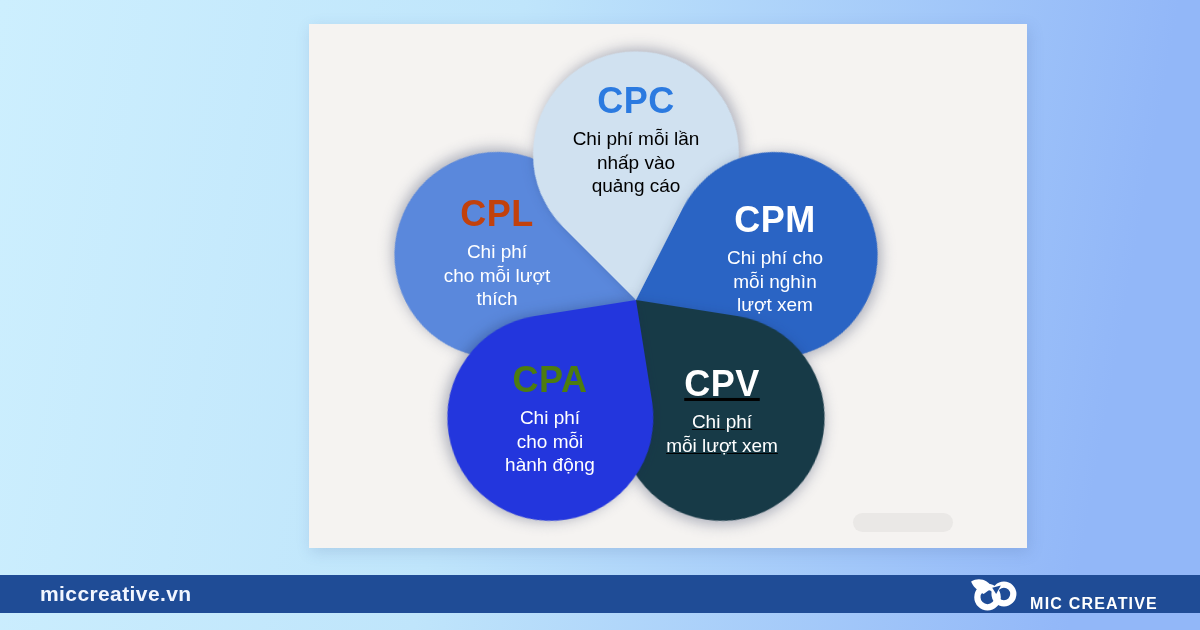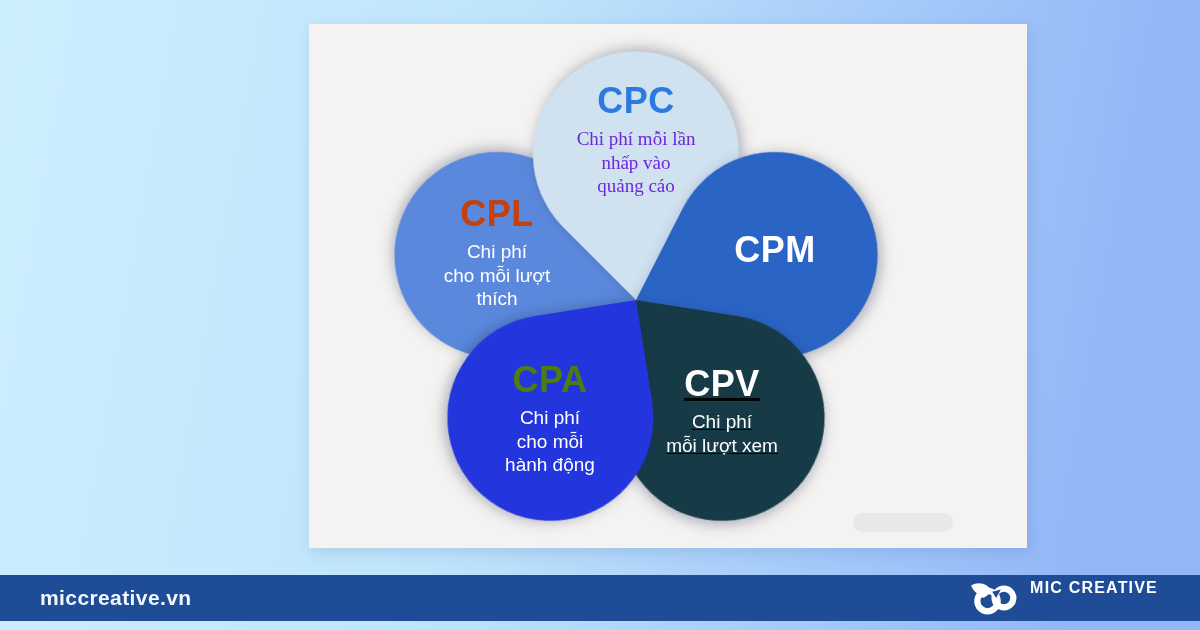--- a/index.html
+++ b/index.html
@@ -33,80 +33,83 @@
   .shape-cpa { transform: rotate(81deg);   z-index: 5; }
 
   
   .petal-text {
     position: absolute; z-index: 10;
     transform: translate(-50%, -50%);
     text-align: center; width: 190px;
   }
   .text-cpc { left: 327px; top: 115px; }
   .text-cpl { left: 188px; top: 228px; }
-  .text-cpm { left: 466px; top: 228px; }
+  .text-cpm { left: 466px; top: 234px; }
   .text-cpa { left: 241px; top: 394px; }
   .text-cpv { left: 413px; top: 386px; text-decoration: underline; }
   .petal-title {
     font-size: 36px; font-weight: 700; letter-spacing: 0.5px;
     margin-bottom: 5px;
   }
   .petal-desc {
     font-size: 19px; font-weight: 500; line-height: 1.24;
     white-space: pre-line;
   }
   .watermark {
     position: absolute; left: 544px; top: 489px;
     width: 100px; height: 19px; border-radius: 10px;
     background: #eae8e6;
   }
   
   .footer {
-    position: absolute; left: 0; top: 575px; width: 1200px; height: 46px;
+    position: absolute; left: 0; top: 575px; width: 1200px; height: 38px;
     background: #1f4c96;
     display: flex; align-items: center; justify-content: space-between;
     padding: 0 42px 0 40px;
     z-index: 20;
   }
   .site-text {
     color: #f2f6ff; font-size: 21px; font-weight: 600; letter-spacing: 0.4px;
   }
-  .brand { display: flex; align-items: flex-start; gap: 12px; }
+  .brand { display: flex; align-items: flex-end; gap: 12px; }
   .brand-name {
     color: #ffffff; font-size: 16px; font-weight: 700; letter-spacing: 1.2px;
   }
   .logo-svg { display: block; }
 </style>
 </head>
 <body>
 
 <div class="bg" style="background: linear-gradient(100deg, rgb(205, 239, 254) 0%, rgb(191, 229, 251) 40%, rgb(146, 183, 248) 90%);"></div>
 
 <div class="card" style="background: rgb(245, 243, 241);">
 
   <div class="petal-shape shape-cpl" style="background: rgb(90, 136, 220);"></div>
   <div class="petal-shape shape-cpc" style="background: rgb(208, 225, 240);"></div>
   <div class="petal-shape shape-cpm" style="background: rgb(42, 100, 196);"></div>
   <div class="petal-shape shape-cpv" style="background: rgb(23, 58, 71);"></div>
   <div class="petal-shape shape-cpa" style="background: rgb(35, 54, 221);"></div>
 
   <div class="petal-text text-cpc">
     <div class="petal-title" style="color: rgb(43, 122, 224);">CPC</div>
-    <div class="petal-desc" style="color: #6d28d9; font-family: Liberation Serif, serif;">Chi phí mỗi lần
+    <div class="petal-desc" style="color: #000000;">Chi phí mỗi lần
 nhấp vào
 quảng cáo</div>
   </div>
   <div class="petal-text text-cpl">
     <div class="petal-title" style="color: #c2410c;">CPL</div>
     <div class="petal-desc" style="color: rgb(255, 255, 255);">Chi phí
 cho mỗi lượt
 thích</div>
   </div>
   <div class="petal-text text-cpm">
     <div class="petal-title" style="color: rgb(255, 255, 255);">CPM</div>
+    <div class="petal-desc" style="color: rgb(255, 255, 255);">Chi phí cho
+mỗi nghìn
+lượt xem</div>
   </div>
   <div class="petal-text text-cpa">
     <div class="petal-title" style="color: #4d7c0f;">CPA</div>
     <div class="petal-desc" style="color: rgb(255, 255, 255);">Chi phí
 cho mỗi
 hành động</div>
   </div>
   <div class="petal-text text-cpv">
     <div class="petal-title" style="color: rgb(255, 255, 255);">CPV</div>
     <div class="petal-desc" style="color: rgb(255, 255, 255);">Chi phí

